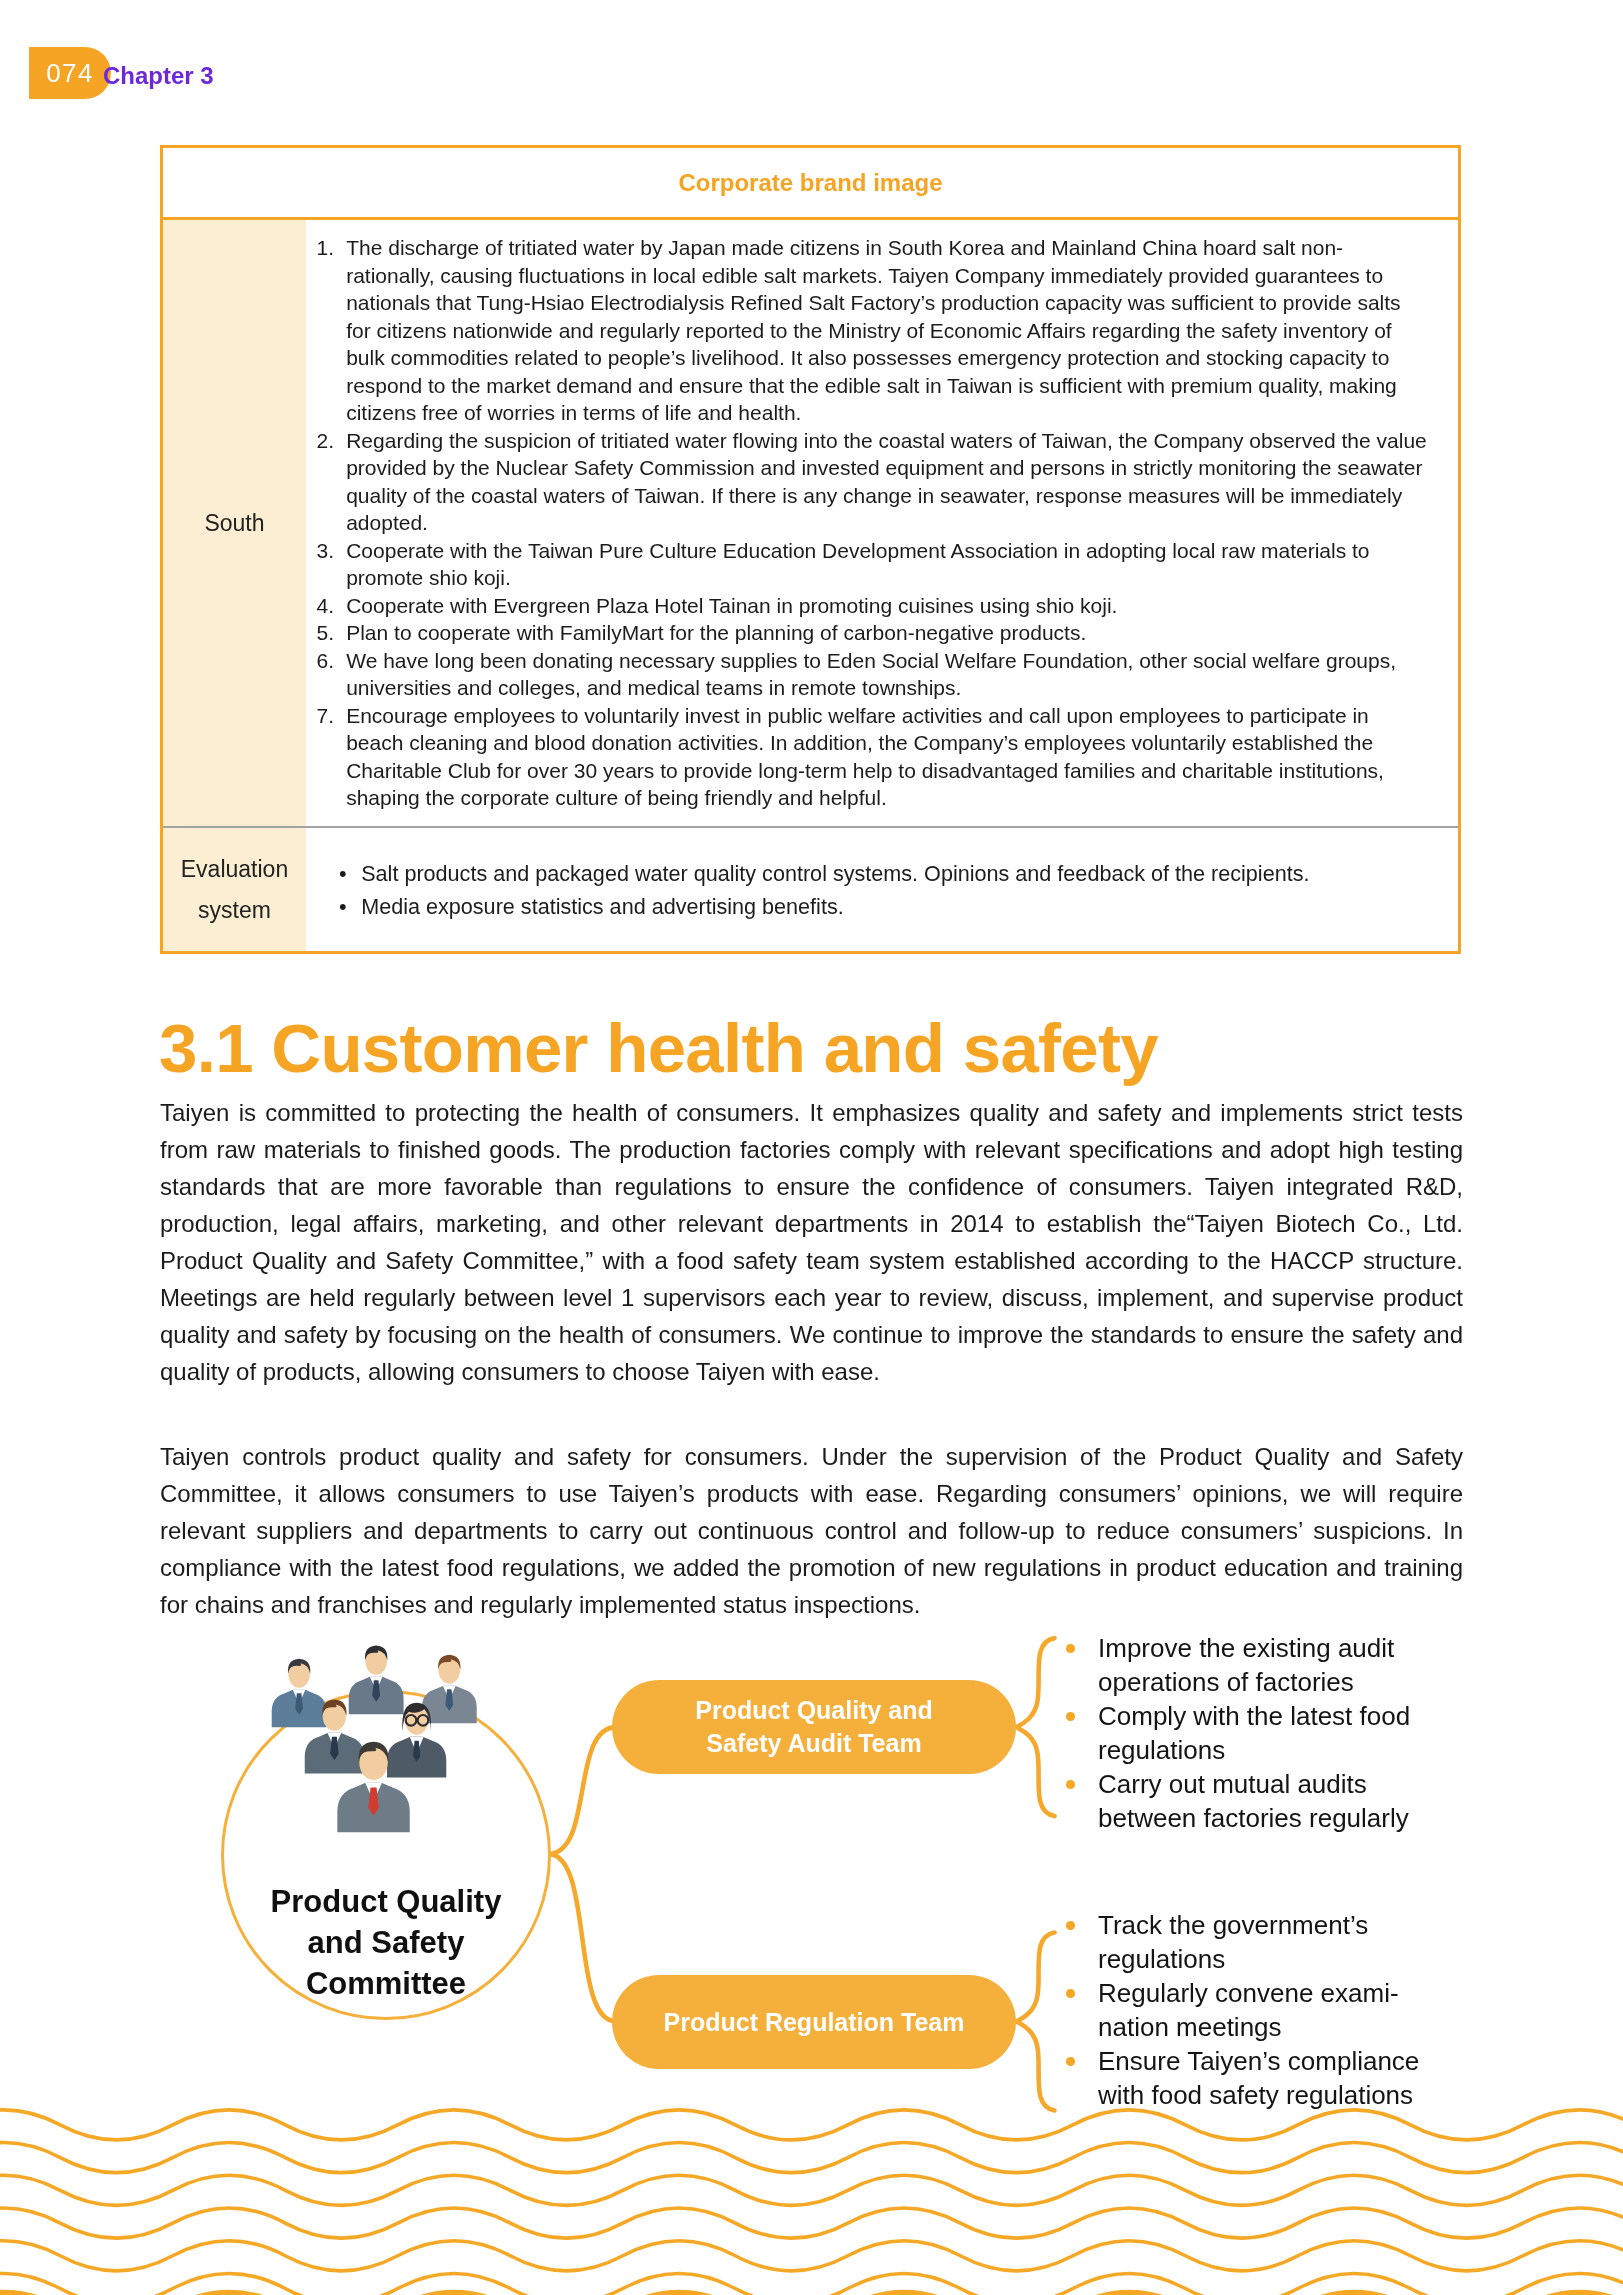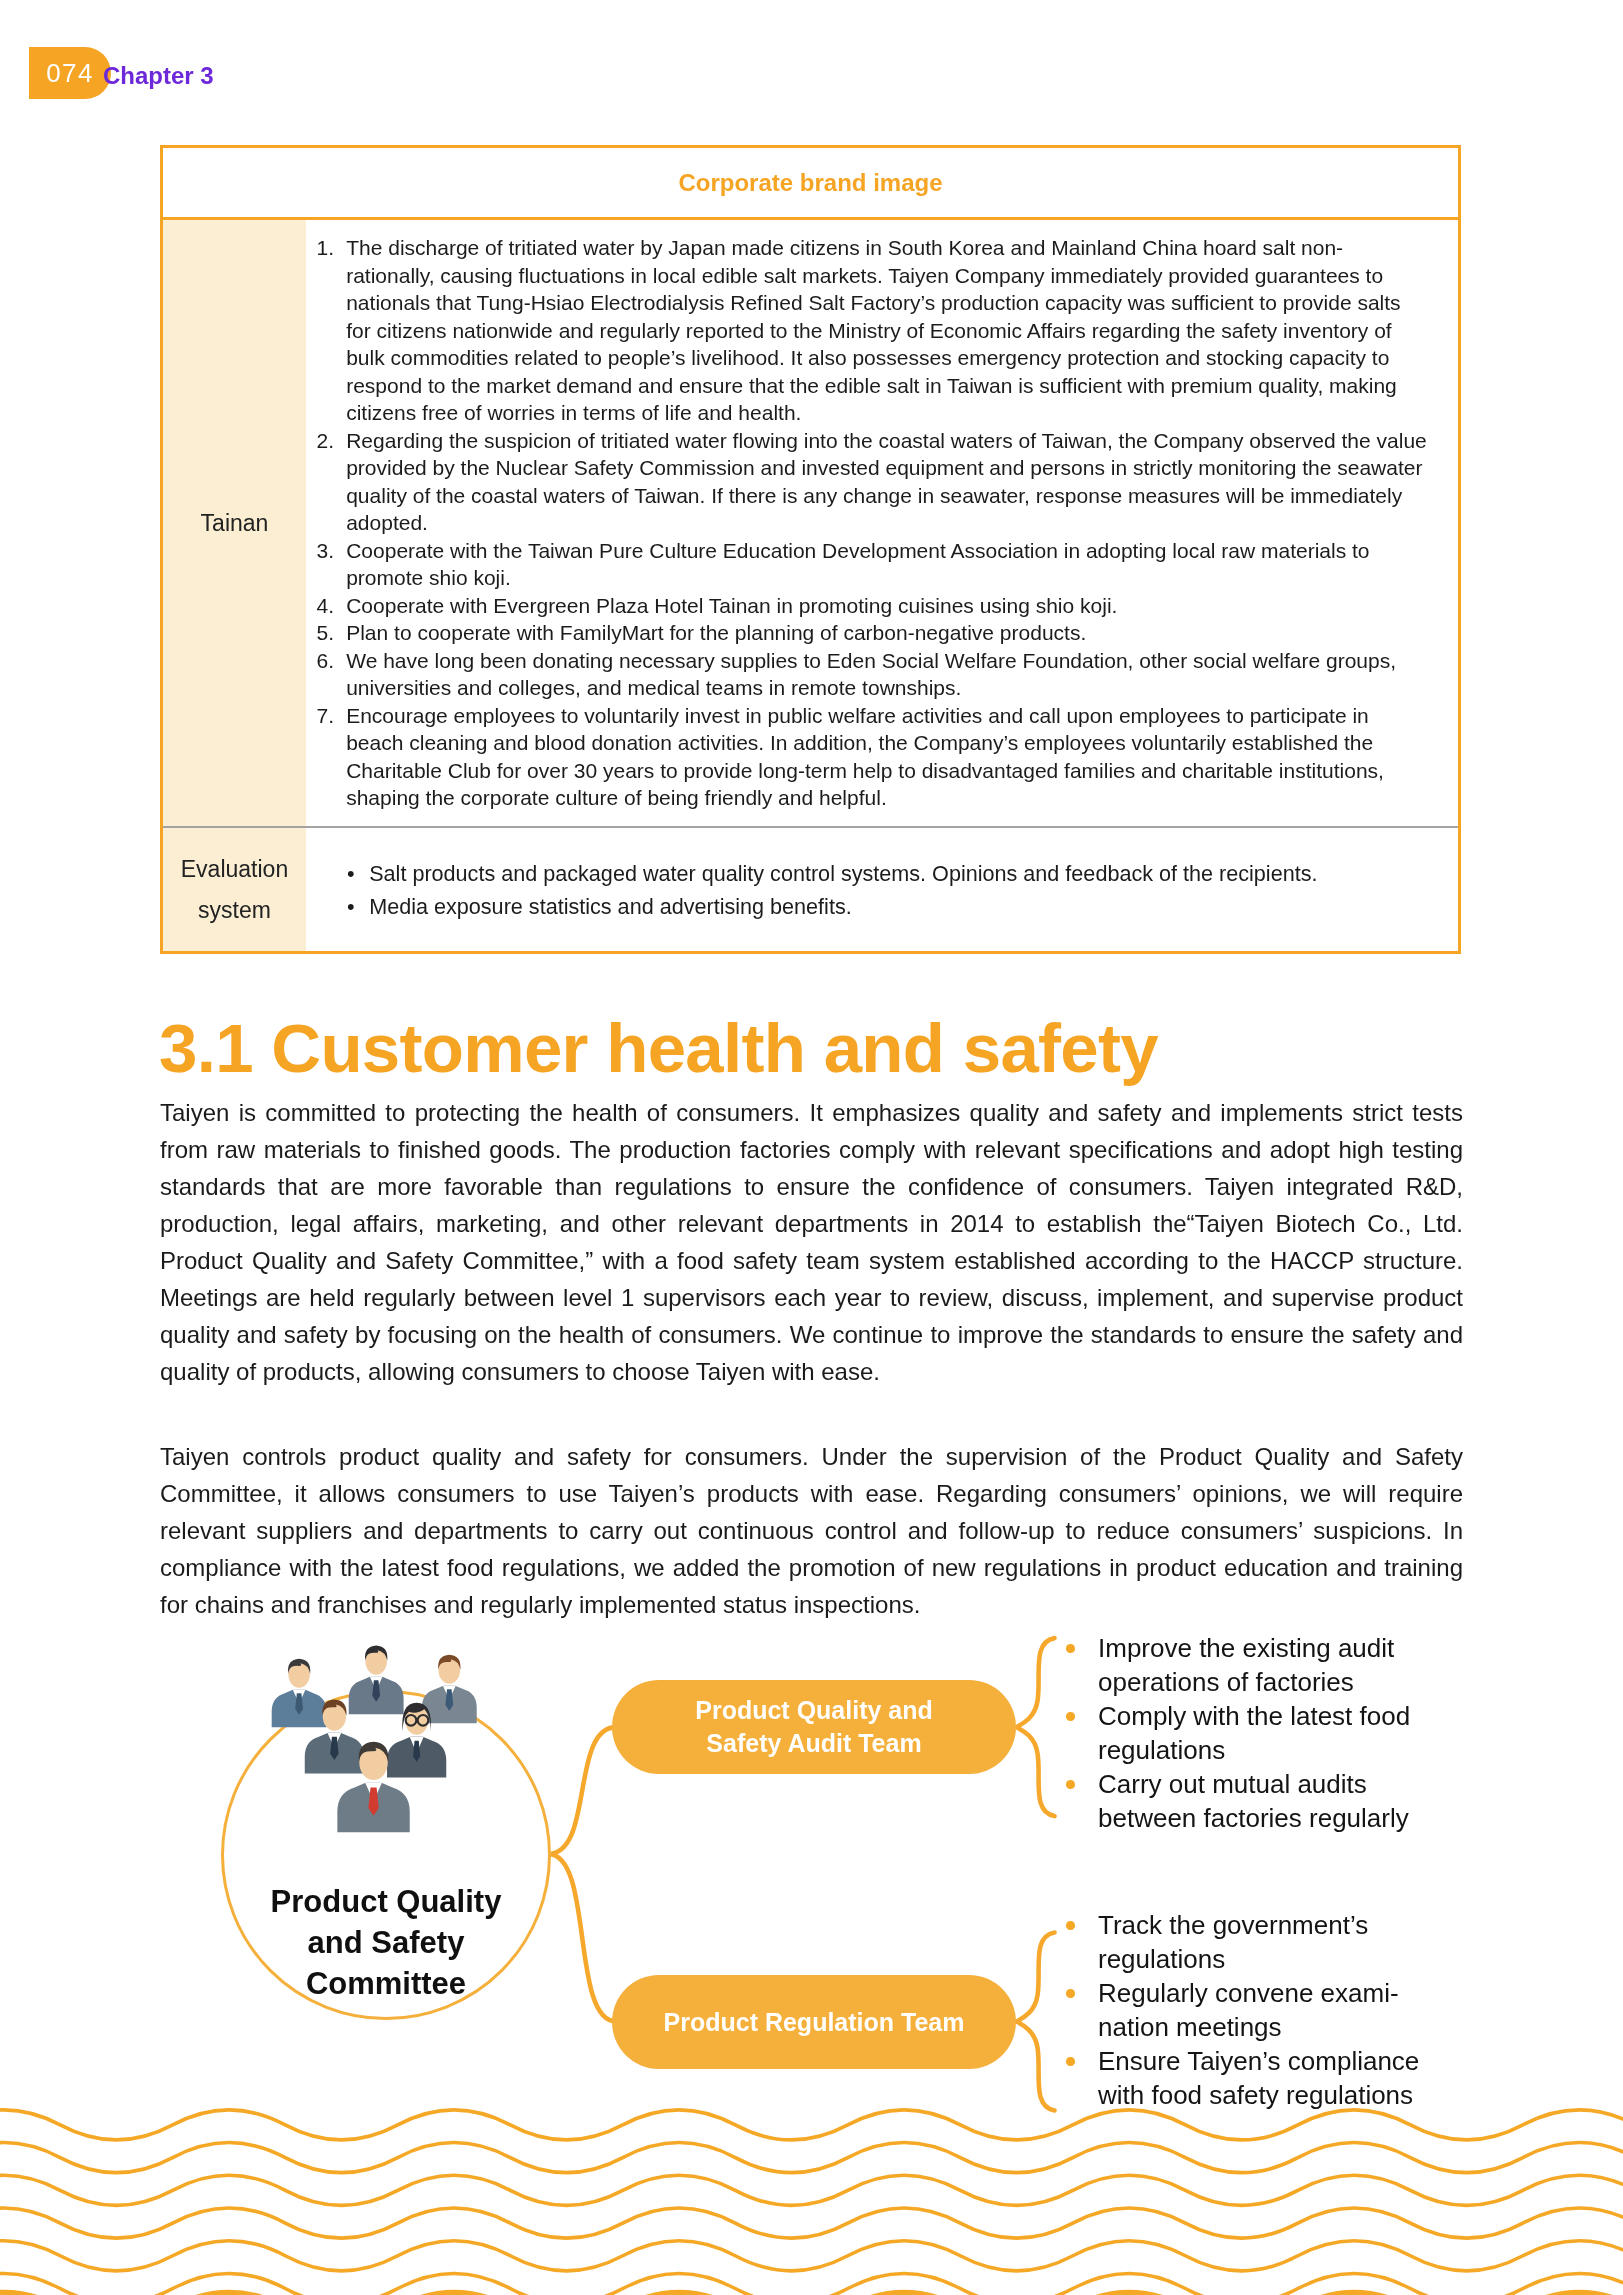--- a/index.html
+++ b/index.html
@@ -11,21 +11,21 @@
             border-radius:0 27.5px 27.5px 0;display:flex;align-items:center;justify-content:center;margin-left:29px;}
   .page-tab span{color:#ffffff;font-size:26px;letter-spacing:1.3px;font-weight:400;}
   .chapter{position:absolute;left:103px;top:62px;font-size:24px;font-weight:bold;color:#6d28d9;}
 
   
   .brand-table{position:absolute;left:160px;top:145px;width:1301px;border:3.9px solid #F5A424;
                box-sizing:border-box;background:#fff;}
   .t-header{height:69px;display:flex;align-items:center;justify-content:center;
             color:#F5A424;font-weight:bold;font-size:24px;border-bottom:3.9px solid #F5A424;}
   .t-row{display:flex;}
-  .t-row + .t-row{border-top:2.6px solid #A3A3A3;gap:8px;}
+  .t-row + .t-row{border-top:2.6px solid #A3A3A3;}
   .t-label{flex:0 0 143px;background:#FBEED3;display:flex;align-items:center;justify-content:center;
            text-align:center;font-size:23px;color:#222;line-height:1.75;padding:6.5px;box-sizing:border-box;}
   .t-content{flex:1;padding:14.4px 29px 14.4px 9.2px;box-sizing:border-box;}
   ol.numlist{list-style:none;margin:0;padding:0;counter-reset:item;font-size:21px;line-height:27.5px;color:#1c1c1c;}
   ol.numlist li{counter-increment:item;position:relative;padding-left:31px;}
   ol.numlist li::before{content:counter(item) ".";position:absolute;left:1.3px;}
   ul.dotlist{list-style:none;margin:16px;padding:0;font-size:21.6px;line-height:29px;color:#1c1c1c;}
   ul.dotlist li{position:relative;padding-left:30px;margin:3.9px 0;}
   ul.dotlist li::before{content:"\2022";position:absolute;left:7.9px;}
 
@@ -69,21 +69,21 @@
 <div class="page">
 
   <div class="page-tab">
     <span>074</span>
   </div>
   <div class="chapter">Chapter 3</div>
 
   <section class="brand-table">
     <div class="t-header">Corporate brand image</div>
     <div class="t-row">
-      <div class="t-label">Tainan</div>
+      <div class="t-label">South</div>
       <div class="t-content">
         <ol class="numlist">
           <li>The discharge of tritiated water by Japan made citizens in South Korea and Mainland China hoard salt non-rationally, causing fluctuations in local edible salt markets. Taiyen Company immediately provided guarantees to nationals that Tung-Hsiao Electrodialysis Refined Salt Factory’s production capacity was sufficient to provide salts for citizens nationwide and regularly reported to the Ministry of Economic Affairs regarding the safety inventory of bulk commodities related to people’s livelihood. It also possesses emergency protection and stocking capacity to respond to the market demand and ensure that the edible salt in Taiwan is sufficient with premium quality, making citizens free of worries in terms of life and health.</li>
           <li>Regarding the suspicion of tritiated water flowing into the coastal waters of Taiwan, the Company observed the value provided by the Nuclear Safety Commission and invested equipment and persons in strictly monitoring the seawater quality of the coastal waters of Taiwan. If there is any change in seawater, response measures will be immediately adopted.</li>
           <li>Cooperate with the Taiwan Pure Culture Education Development Association in adopting local raw materials to promote shio koji.</li>
           <li>Cooperate with Evergreen Plaza Hotel Tainan in promoting cuisines using shio koji.</li>
           <li>Plan to cooperate with FamilyMart for the planning of carbon-negative products.</li>
           <li>We have long been donating necessary supplies to Eden Social Welfare Foundation, other social welfare groups, universities and colleges, and medical teams in remote townships.</li>
           <li>Encourage employees to voluntarily invest in public welfare activities and call upon employees to participate in beach cleaning and blood donation activities. In addition, the Company’s employees voluntarily established the Charitable Club for over 30 years to provide long-term help to disadvantaged families and charitable institutions, shaping the corporate culture of being friendly and helpful.</li>
         </ol>

